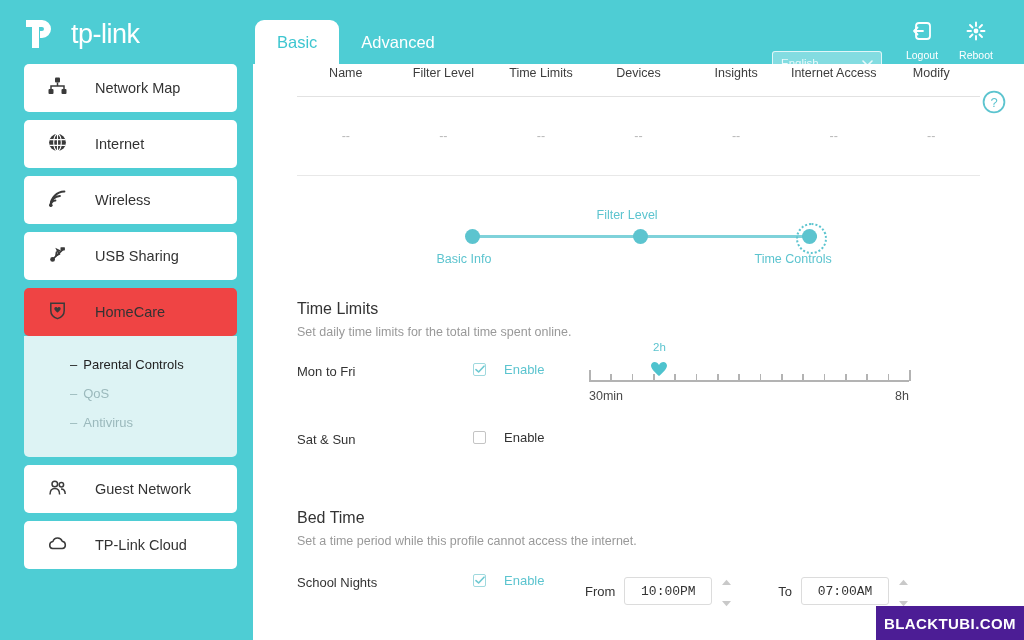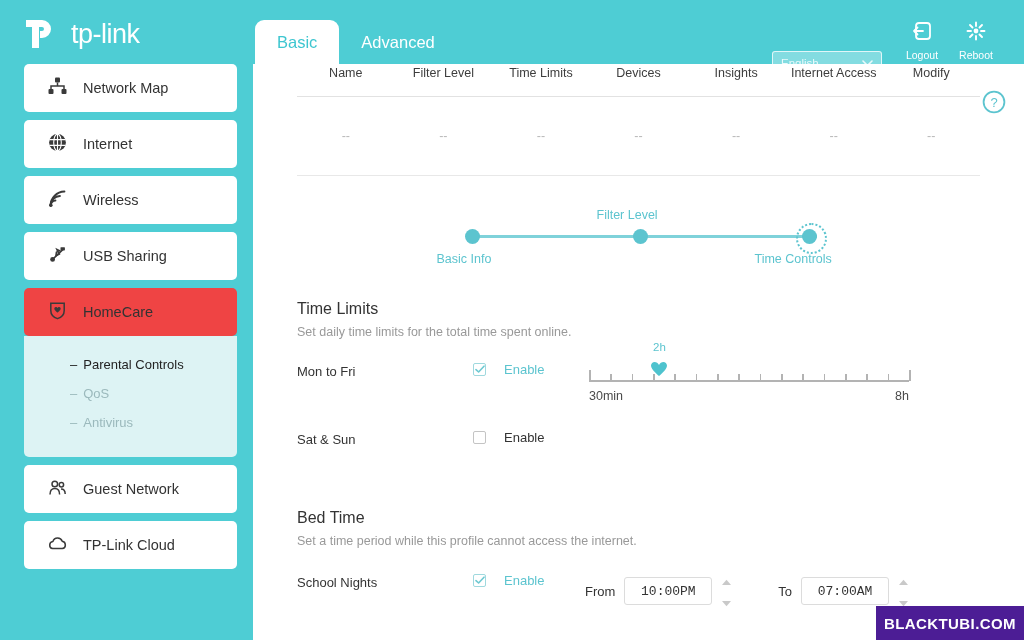--- a/index.html
+++ b/index.html
@@ -44,21 +44,21 @@
     display: flex; flex-direction: column; align-items: center; gap: 3px;
   }
   .hdr-btn .lbl { color: #ffffff; font-size: 10.5px; }
   #logout-btn { right: 78px; }
   #reboot-btn { right: 24px; }
 
   
   .sidebar { position: absolute; left: 24px; top: 64px; width: 213px; }
   .side-item {
     height: 48px; background: #ffffff; border-radius: 5px;
-    display: flex; align-items: center; padding-left: 24px; gap: 16px;
+    display: flex; align-items: center; padding-left: 24px; gap: 28px;
     margin-bottom: 8px;
   }
   .side-item .lbl { font-size: 14.5px; color: #333333; }
   .side-item.active { background: #ef4444; }
   .submenu {
     background: #ddf3f4; border-radius: 0 0 5px 5px;
     padding: 14px 0 20px 0; margin-top: -8px; margin-bottom: 8px;
   }
   .sub-item { display: flex; align-items: center; gap: 6px; padding: 7px 0 7px 46px; font-size: 13px; }
   .sub-item .dash { color: #444; }

